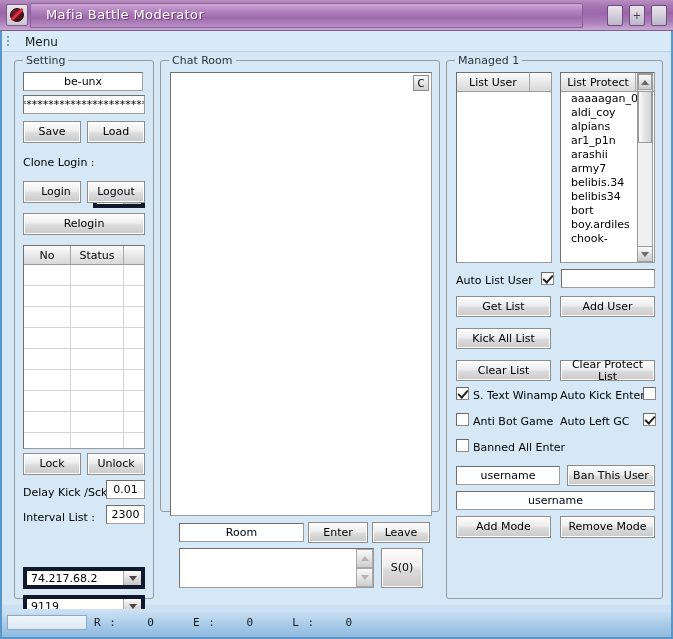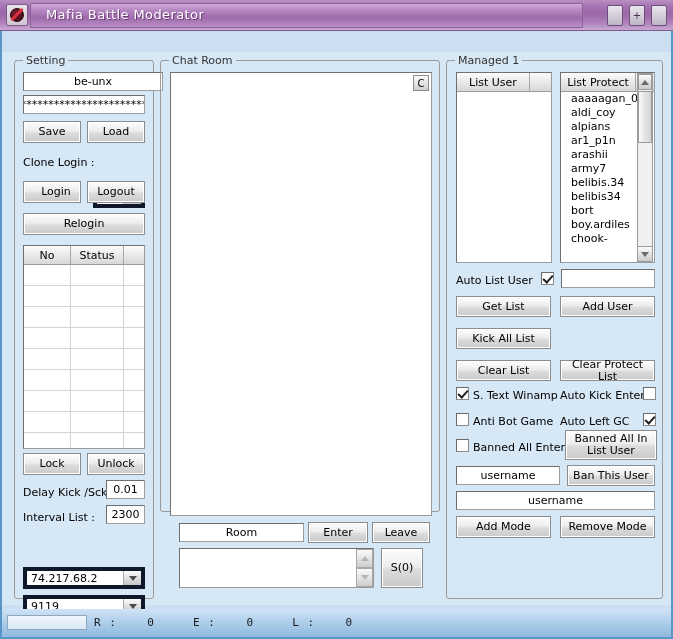--- a/index.html
+++ b/index.html
@@ -367,27 +367,35 @@
     <div class="title-text">Mafia Battle Moderator</div>
     <div class="wbtns">
       <div class="wbtn"></div>
       <div class="wbtn">
           <span class="plus">+</span>
         </div>
       <div class="wbtn"></div>
     </div>
   </div>
 
+  <div class="menubar">
+    <div class="grip">
+        <i></i>
+        <i></i>
+        <i></i>
+      </div>
+    <div class="menu-item">Menu</div>
+  </div>
 
   <div class="surface">
 
     <div class="group" id="grp-setting">
       <div class="glabel">Setting</div>
 
-      <div class="tfield" style="left:8px; top:11px; width:140px; height:19px;">be-unx</div>
+      <div class="tfield" style="left:8px; top:11px; width:120px; height:19px;">be-unx</div>
 
       <div class="tfield" style="left:8px; top:34px; width:122px; height:19px;">*************************</div>
 
       <div class="btn" style="left:8px; top:60px; width:58px; height:22px;">Save</div>
       <div class="btn" style="left:72px; top:60px; width:58px; height:22px;">Load</div>
 
       <div class="lbl" style="left:8px; top:95px;">Clone Login :</div>
       <div class="combo" style="left:78px; top:89px; width:52px; height:22px;">
         <div class="cv">20</div>
         <div class="arrow">
@@ -556,21 +564,20 @@
       <div class="lbl" style="left:113px; top:328px;">Auto Kick Enter</div>
       <div class="cb" style="left:196px; top:326px;"></div>
 
       <div class="cb" style="left:9px; top:352px;"></div>
       <div class="lbl" style="left:26px; top:354px;">Anti Bot Game</div>
       <div class="lbl" style="left:113px; top:354px;">Auto Left GC</div>
       <div class="cb on" style="left:196px; top:352px;"></div>
 
       <div class="cb" style="left:9px; top:378px;"></div>
       <div class="lbl" style="left:26px; top:380px;">Banned All Enter</div>
-      <div class="btn" style="left:118px; top:369px; width:92px; height:30px;">Banned All In List User</div>
 
       <div class="tfield" style="left:9px; top:405px; width:104px; height:19px;">username</div>
       <div class="btn" style="left:120px; top:404px; width:88px; height:21px;">Ban This User</div>
 
       <div class="tfield" style="left:9px; top:430px; width:199px; height:19px;">username</div>
 
       <div class="btn" style="left:9px;   top:455px; width:95px; height:22px;">Add Mode</div>
       <div class="btn" style="left:113px; top:455px; width:95px; height:22px;">Remove Mode</div>
     </div>
   </div>

